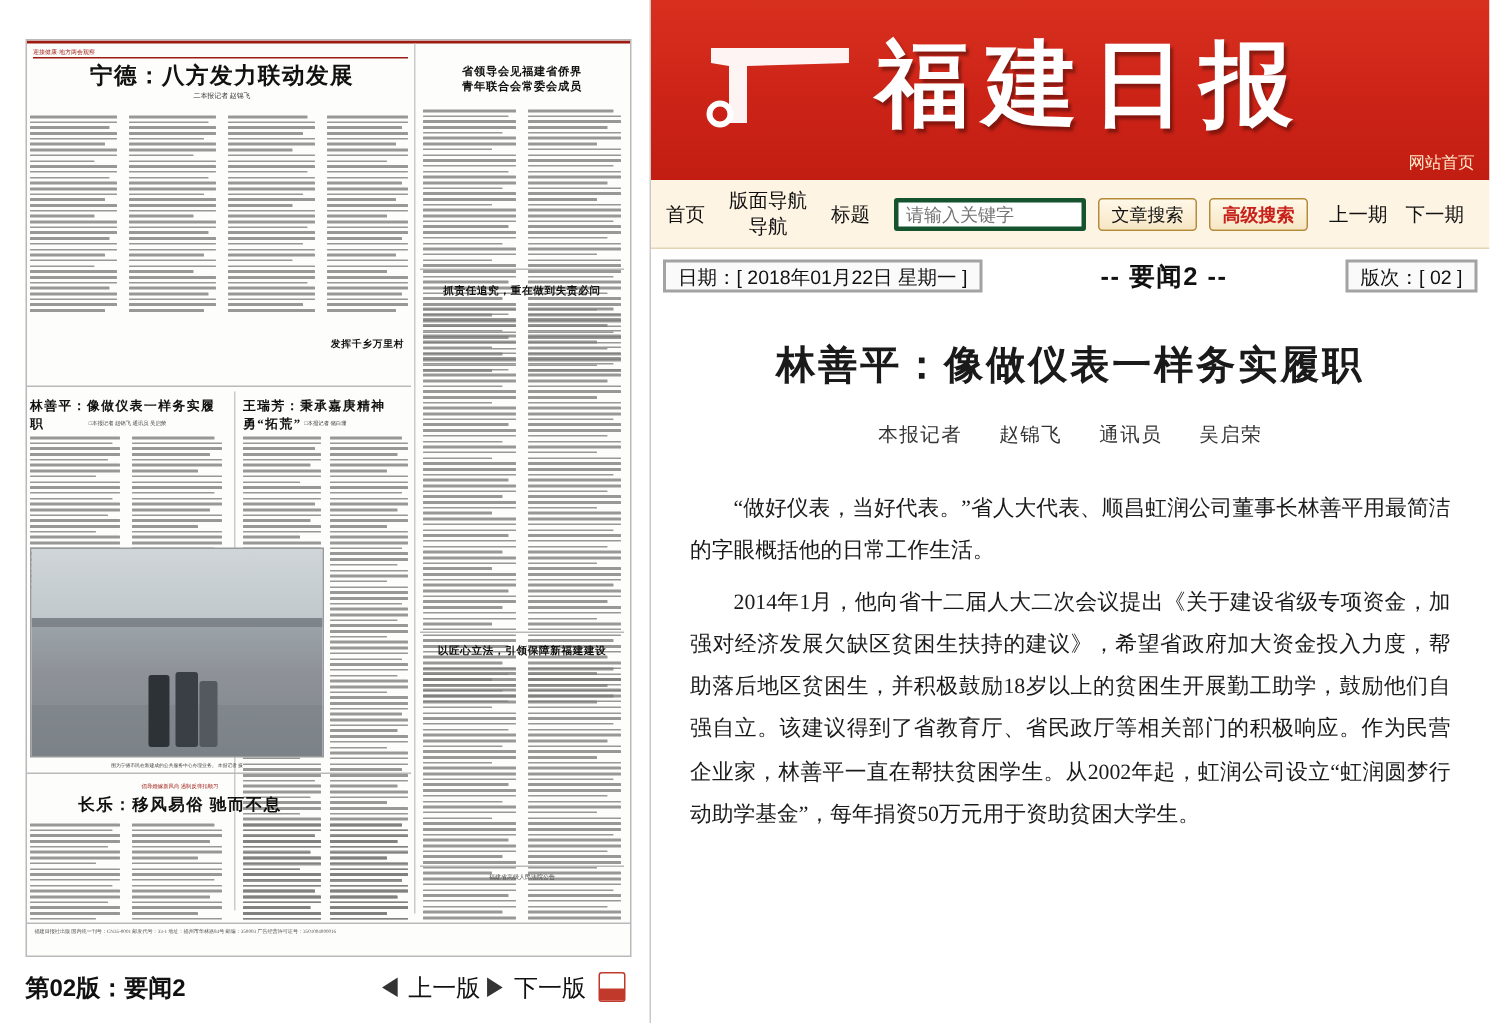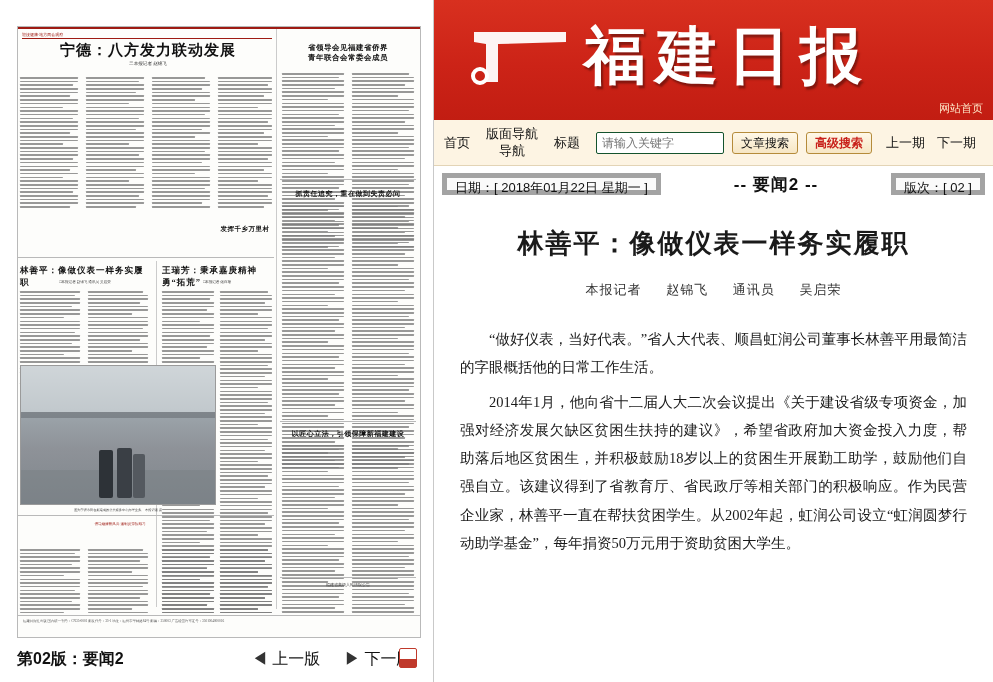--- a/index.html
+++ b/index.html
@@ -122,21 +122,21 @@
     height: 22px; border-top: 1px solid #b9b9b9;
     font-size: 3.4px; color: #555; padding: 3px 5px; line-height: 1.6;
   }
   
   #left-bar {
     position: absolute; left: 17px; top: 646px; width: 404px; height: 26px;
     display: flex; align-items: center;
     font-size: 16px; color: #111;
   }
   #left-bar .pg { font-weight: bold; }
-  #left-bar .nav { margin-left: 128px; display: flex; gap: 24px; align-items: center; }
+  #left-bar .nav { margin-left: 128px; display: flex; gap: 2px; align-items: center; }
   #left-bar .nav a { color: #111; text-decoration: none; }
   #left-bar .arrow { color: #333; }
   #pdf-icon {
     position: absolute; right: 4px; top: 2px;
     width: 18px; height: 20px; background: #fff;
     border: 1px solid #c0392b; border-radius: 2px;
     display: flex; align-items: flex-end; justify-content: center;
   }
   #pdf-icon .bar { width: 100%; height: 8px; background: #c0392b; }
 
@@ -178,21 +178,21 @@
     padding-left: 10px;
   }
   .nav-item {
     font-size: 13px; color: #111; margin-right: 16px; white-space: nowrap;
   }
   .nav-item.two {
     line-height: 1.25; text-align: center;
   }
   #search-input {
     width: 128px; height: 22px;
-    border: 1px solid #14532d; border-radius: 2px;
+    border: 3px solid #14532d; border-radius: 2px;
     font-size: 12px; color: #777; padding: 0 5px;
     background: #fff;
     font-family: "Liberation Sans", sans-serif;
   }
   .btn {
     height: 22px; line-height: 20px;
     border: 1px solid #b58b3a; border-radius: 3px;
     background: linear-gradient(180deg,#fff8e8 0%,#f6e6c4 100%);
     font-size: 12px; color: #111; padding: 0 8px; margin-left: 8px;
     cursor: pointer; white-space: nowrap;
@@ -217,21 +217,21 @@
   }
   .caret { color: #333; font-size: 10px; }
   
   #infobar {
     position: relative; height: 28px;
     margin: 4px 8px 0 8px;
     display: flex; align-items: center;
     font-size: 13px; color: #111;
   }
   .box {
-    border: 5px solid #a3a3a3; background: #fafafa;
+    border: 2px solid #a3a3a3; background: #fafafa;
     height: 22px; line-height: 20px; padding: 0 8px;
   }
   #infobar .center {
     flex: 1; text-align: center; font-weight: bold; font-size: 17px; letter-spacing: 1px;
   }
   
   #article {
     position: relative;
     padding: 14px 26px 0 26px;
     height: 480px;
@@ -685,20 +685,21 @@
           <div class="band" style="top:0; height:46px; background:rgba(230,235,238,.5);"></div>
           <div class="band" style="top:46px; height:6px; background:rgba(90,96,100,.45);"></div>
           <div class="band" style="bottom:0; height:34px; background:rgba(120,126,130,.45);"></div>
           <div class="fig" style="left:78px; width:14px; height:48px; background:#2d3237;"></div>
           <div class="fig" style="left:96px; width:15px; height:50px; background:#3a3f45;"></div>
           <div class="fig" style="left:112px; width:12px; height:44px; background:#54595f;"></div>
         </div>
         <div class="np-tiny" style="position:absolute; left:2px; top:478px; width:196px; font-size:3.2px;">图为宁德市民在新建成的公共服务中心办理业务。 本报记者 摄</div>
 
         <div class="np-tiny" style="position:absolute; left:2px; top:492px; width:200px; color:#9e1b13;">倡导婚嫁新风尚 遏制反弹扣顺习</div>
+        <div class="np-head4" style="position:absolute; left:2px; top:500px; width:200px;">长乐：移风易俗  驰而不息</div>
         <div class="tcol" style="left:2px; top:520px; width:60px;">
           <div class="tline s2"></div>
             <div class="tline s1"></div>
             <div class="tline s2"></div>
             <div class="tline s2"></div>
           <div class="tline s4"></div>
             <div class="tline s2"></div>
             <div class="tline s2"></div>
             <div class="tline s3"></div>
           <div class="tline s2"></div>

